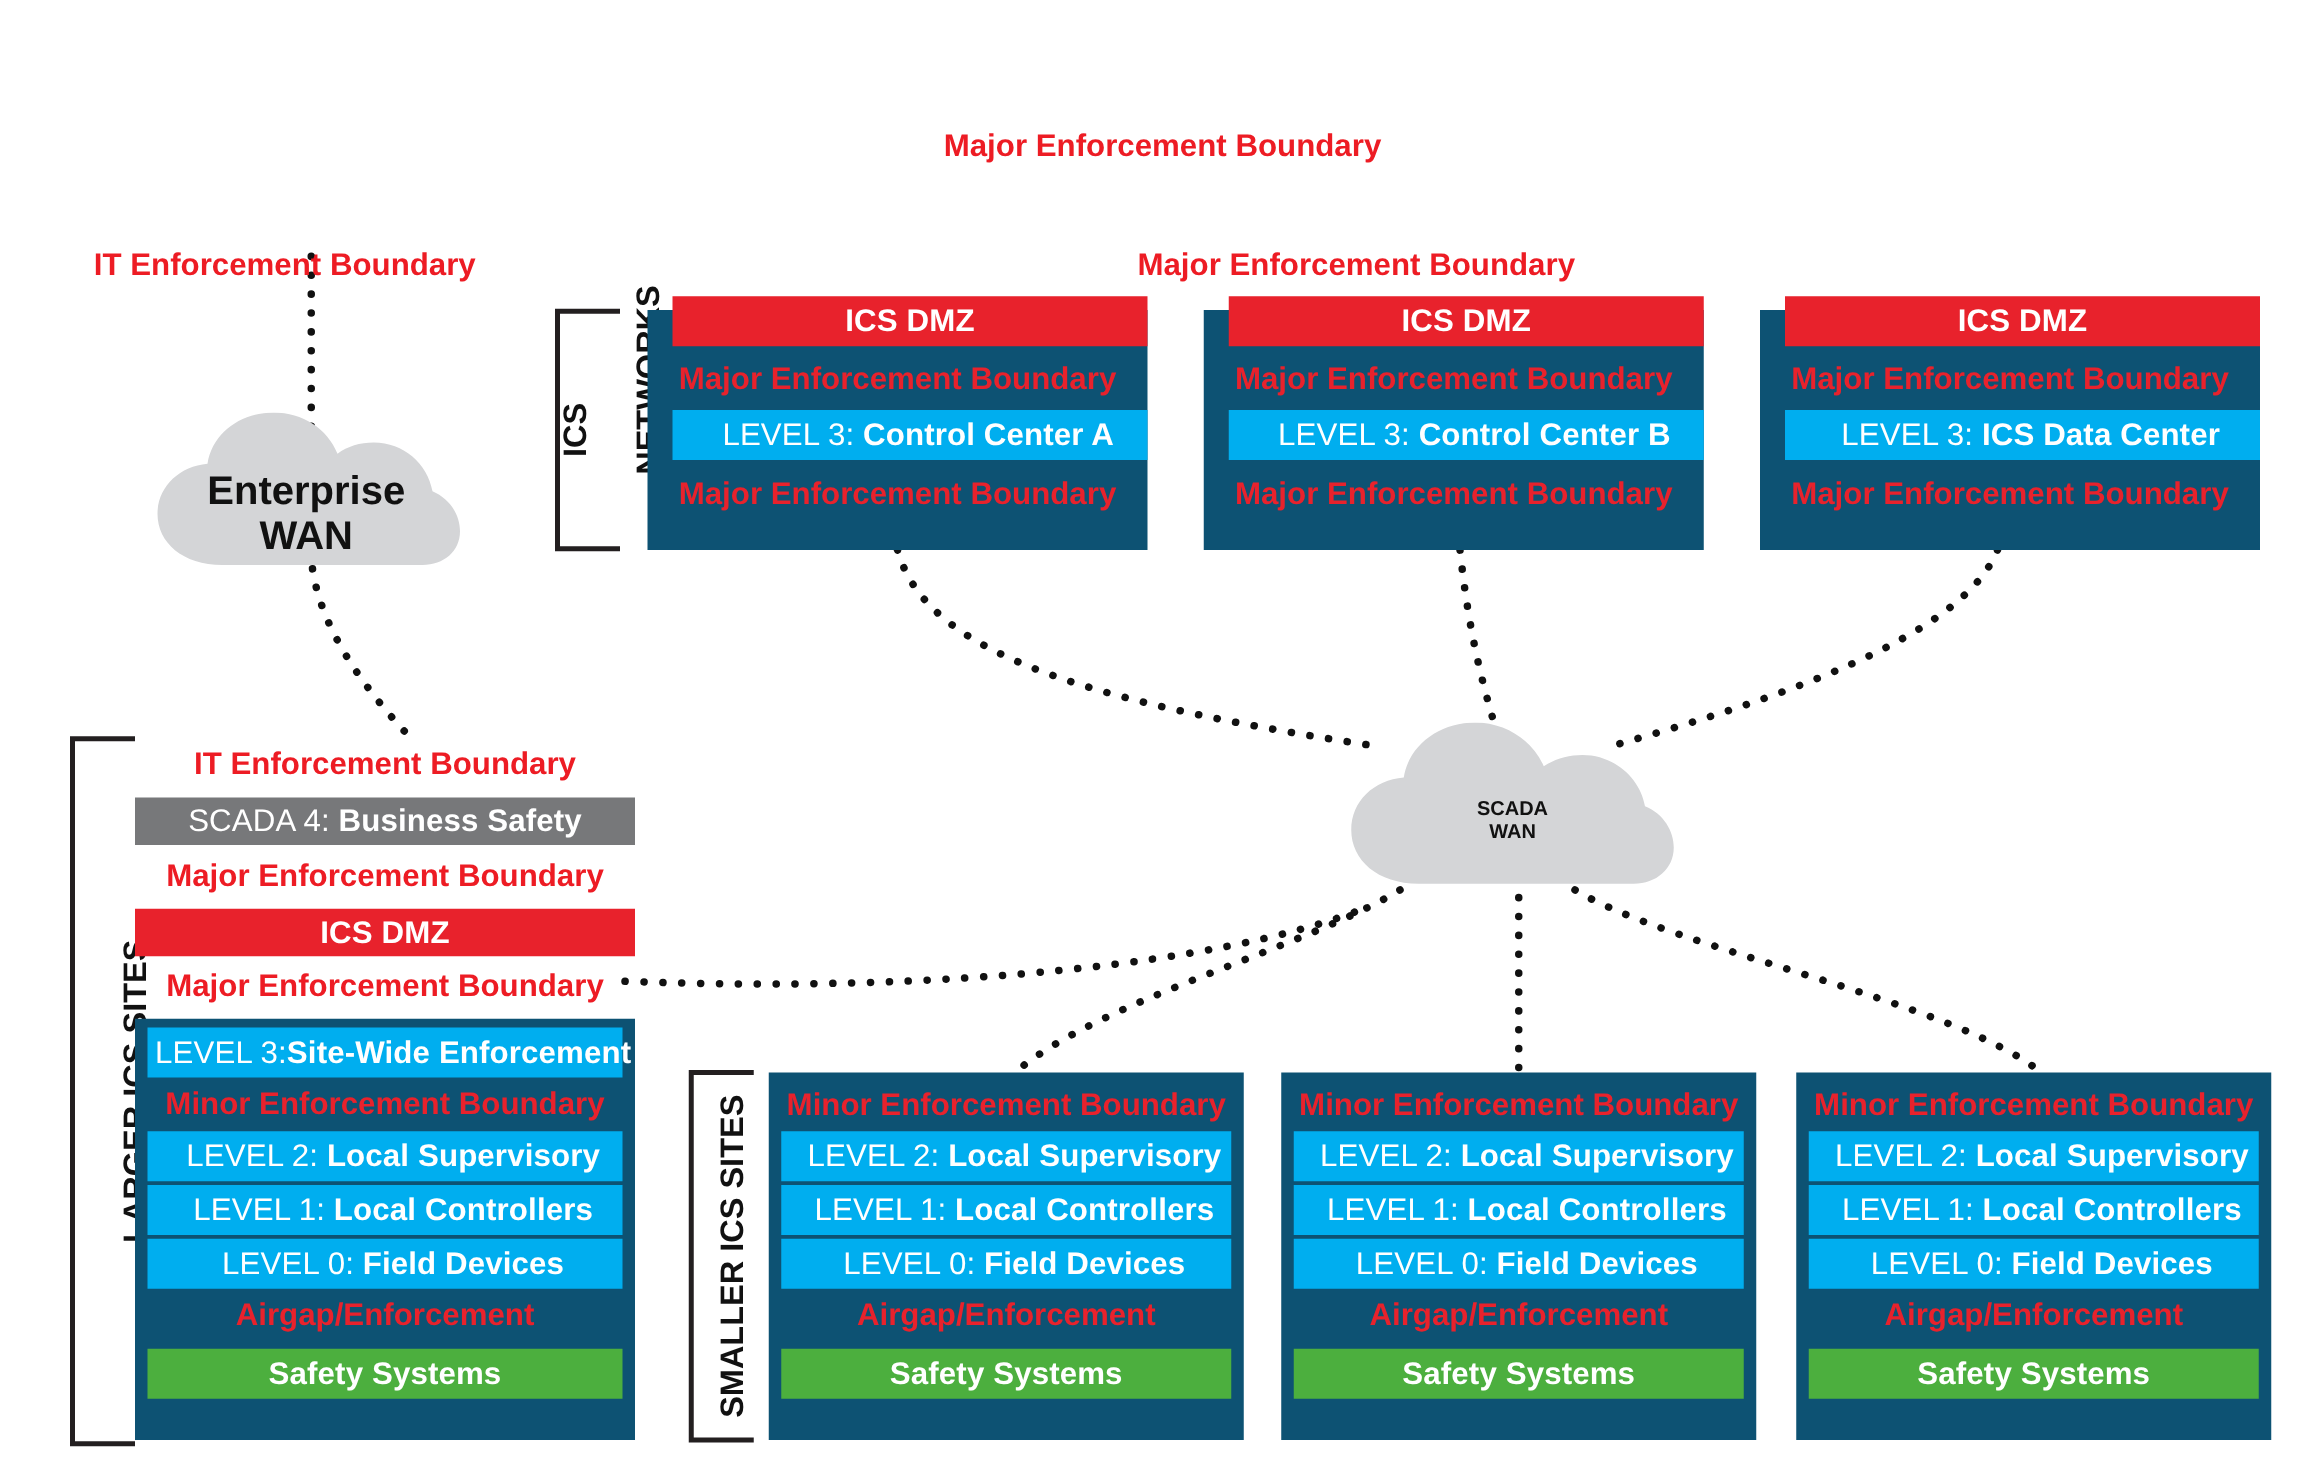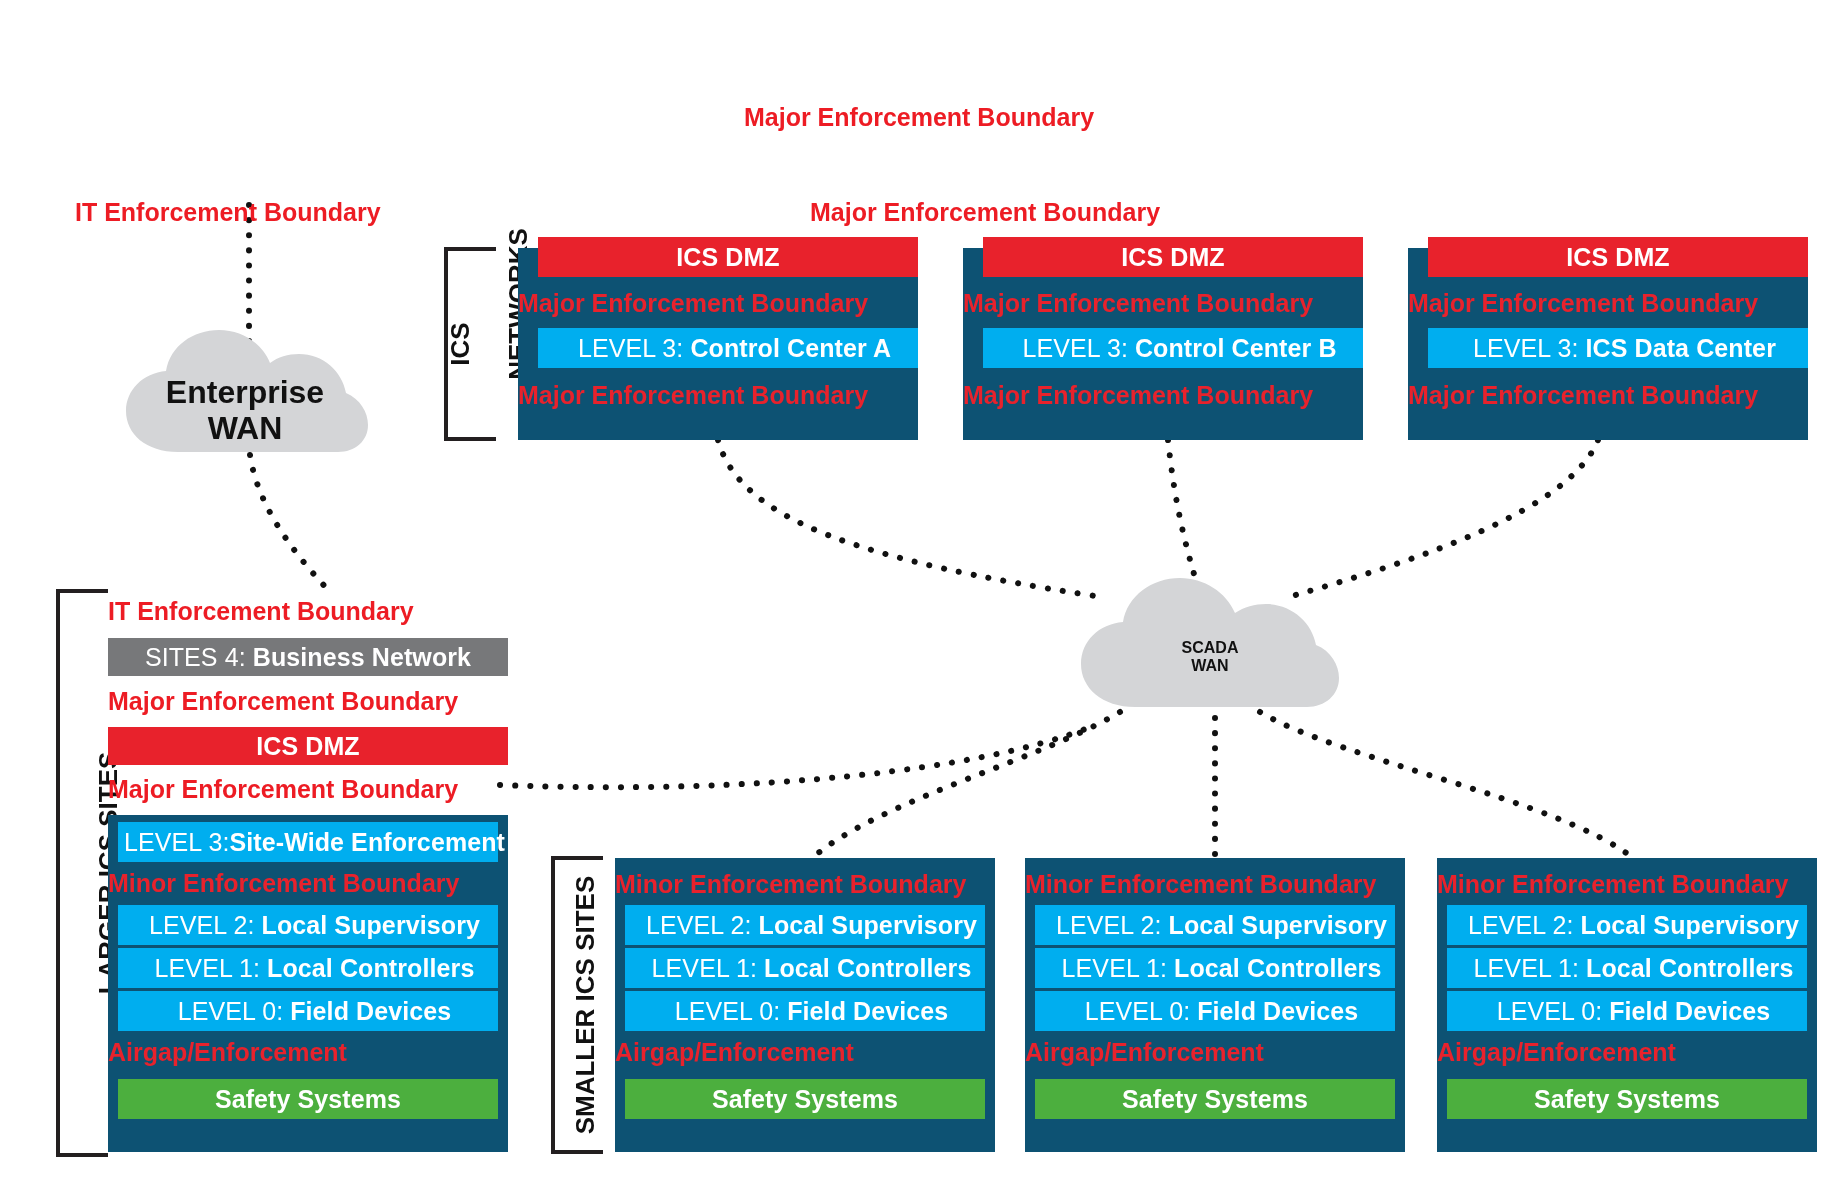--- a/index.html
+++ b/index.html
@@ -14,21 +14,21 @@
   .band .lvl{font-weight:400;}
   .band .nm{font-weight:700;}
 
   .red-box{background:#E8222C;color:#fff;font-weight:700;}
   .gray-box{background:#77787A;color:#fff;}
   .blue-box{background:#00AEEF;color:#fff;padding-left:13px;}
   .green-box{background:#4CAF3E;color:#fff;font-weight:700;}
   .navy-panel{position:absolute;background:#0D5273;box-sizing:border-box;}
 
   .redtext{position:absolute;color:#ED1C24;font-weight:700;white-space:nowrap;
-           display:flex;align-items:center;}
+           display:flex;align-items:center;justify-content:center;}
   .redtext.onnavy{color:#E8222C;}
 
   
   .cloud{position:absolute;}
   .cloud svg{display:block;}
   .cloudlabel{position:absolute;display:flex;flex-direction:column;align-items:center;
               justify-content:center;font-weight:700;color:#111;line-height:1.12;
               white-space:nowrap;text-align:center;}
 
   
@@ -168,23 +168,23 @@
   </svg>
   <div class="sidelabel vert" style="left:-112px;top:858px;width:440px;height:30px;font-size:26px;">
     <span>LARGER ICS SITES</span>
   </div>
 
   <div class="redtext" style="left:108px;top:594px;width:400px;height:34px;font-size:25px;">
     <span>IT Enforcement Boundary</span>
   </div>
 
   <div class="band gray-box" style="left:108px;top:638px;width:400px;height:38px;font-size:25px;">
-    <span class="lvl">SITES 4:</span>
-    <span style="width:7px"></span>
-    <span class="nm">Business Network</span>
+    <span class="lvl">SCADA 4:</span>
+    <span style="width:7px"></span>
+    <span class="nm">Business Safety</span>
   </div>
 
   <div class="redtext" style="left:108px;top:684px;width:400px;height:34px;font-size:25px;">
     <span>Major Enforcement Boundary</span>
   </div>
 
   <div class="band red-box" style="left:108px;top:727px;width:400px;height:38px;font-size:25px;">
     <span>ICS DMZ</span>
   </div>
 

